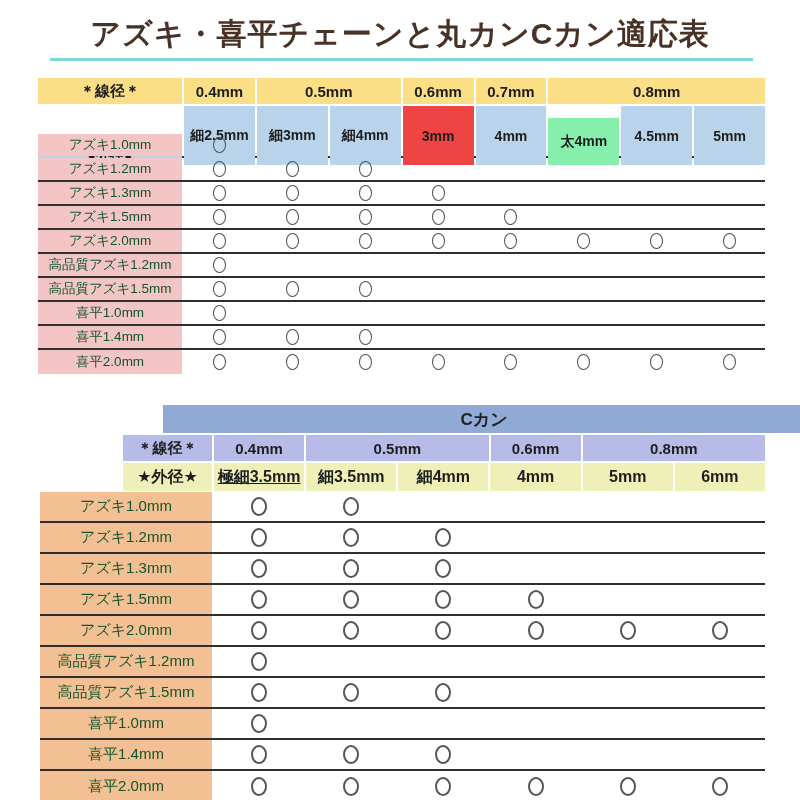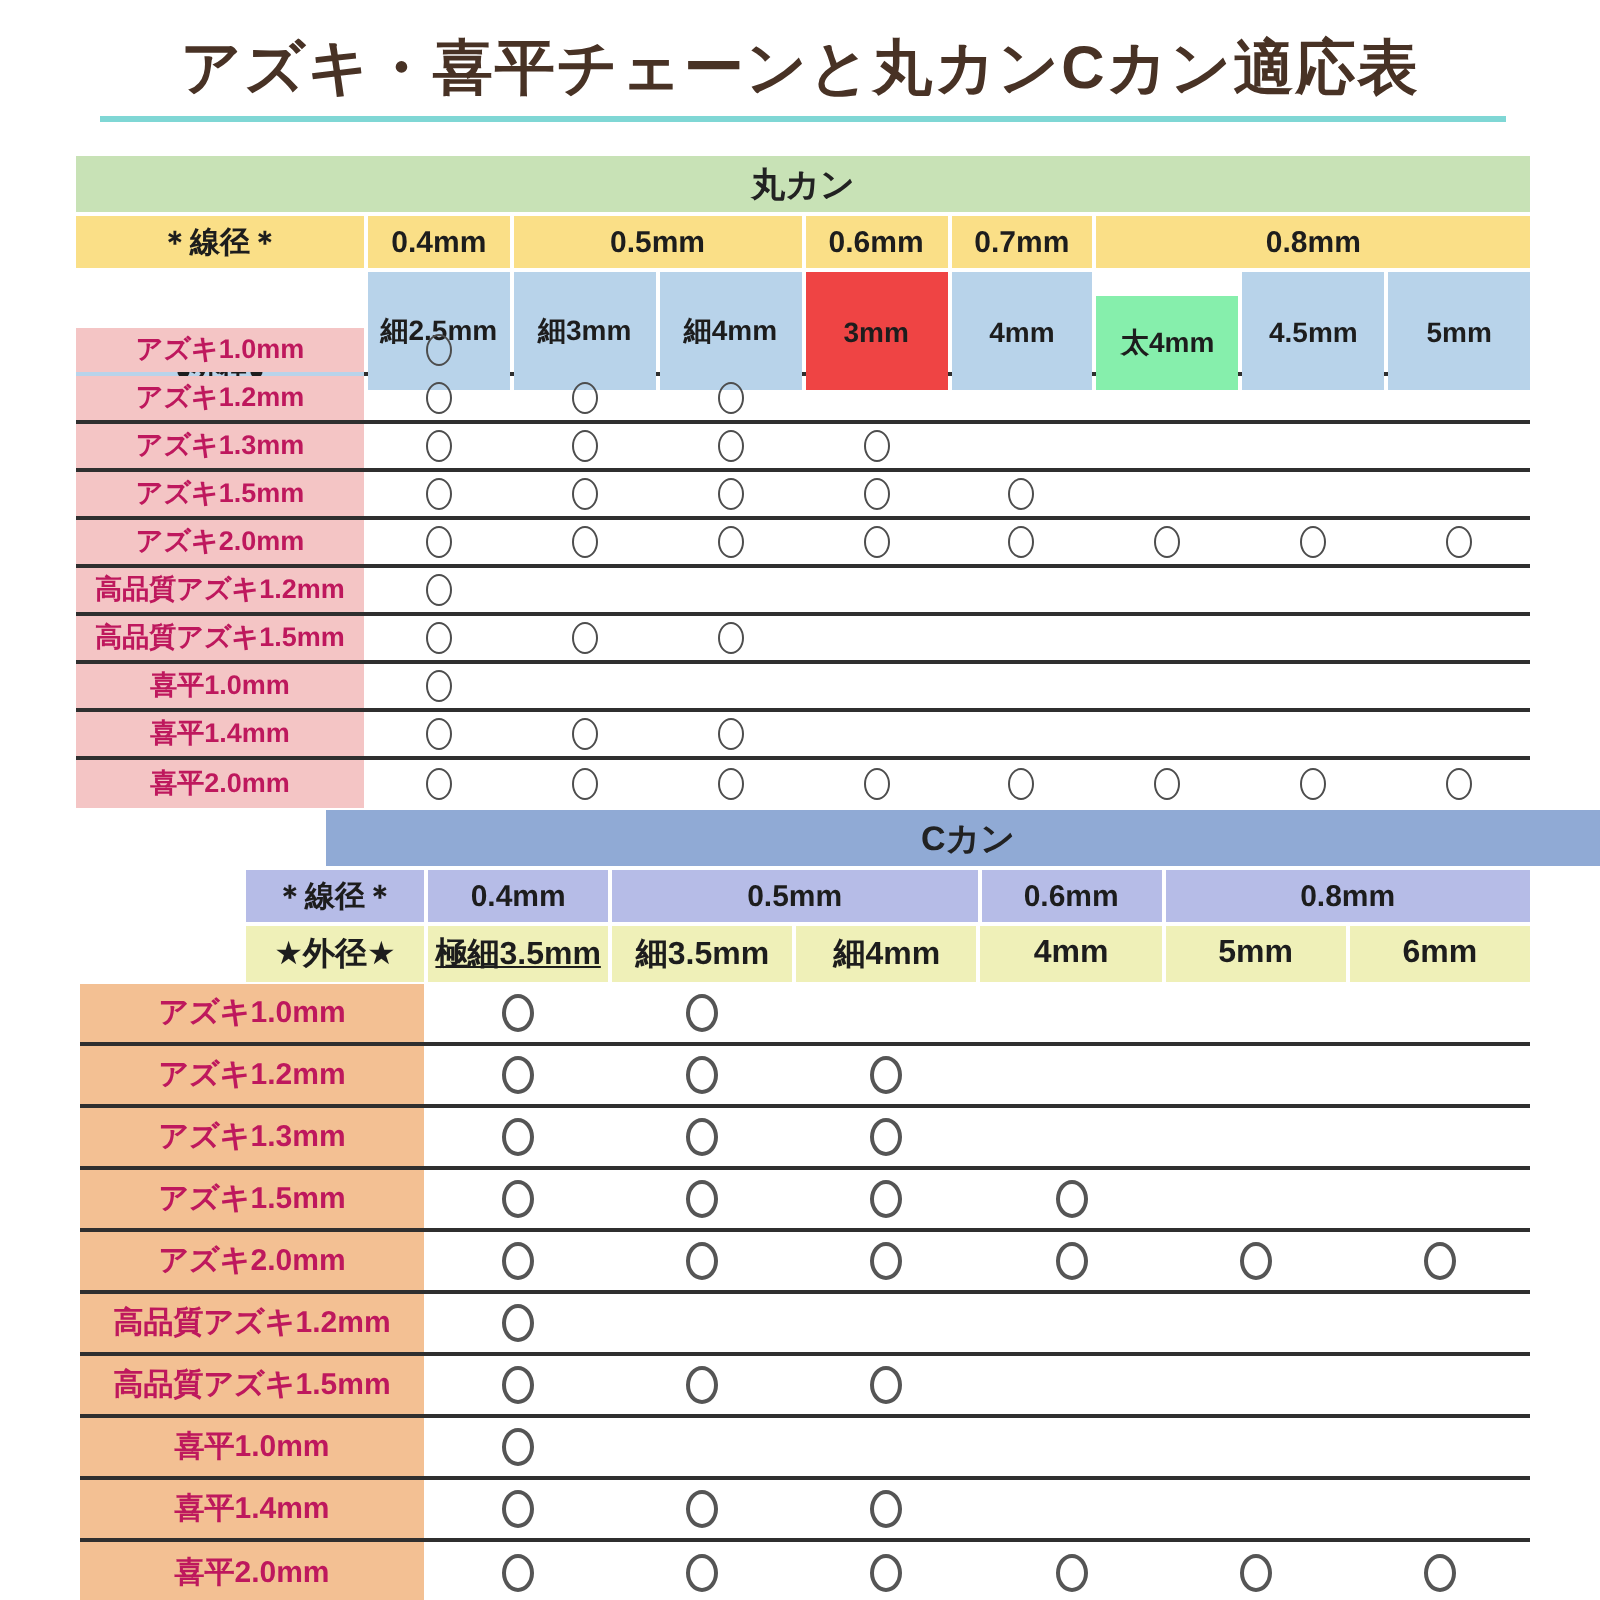--- a/index.html
+++ b/index.html
@@ -15,21 +15,21 @@
   
   .tbl { position:absolute; }
   .tbl-caption { width:100%; height:28px; display:flex; align-items:center; justify-content:center;
                  font-size:17px; font-weight:bold; color:#222; margin-bottom:2px; }
   .hdr-row { display:grid; column-gap:2px; margin-bottom:2px; }
   .hdr-cell { display:flex; align-items:center; justify-content:center;
               font-weight:bold; color:#1d1d1d; }
   .data-row { display:grid; column-gap:2px; border-bottom:2px solid #2f2f2f; }
   .data-row:last-child { border-bottom:none; }
   .row-label { display:flex; align-items:center; justify-content:center;
-               font-weight:bold; color:#be185d; }
+               font-weight:normal; color:#14532d; }
   .mark-cell { display:flex; align-items:center; justify-content:center; }
   .circle { border-radius:50%; background:transparent; }
 
   
   #maru-table { left:38px; top:78px; width:727px; }
   #maru-table .hdr-row { grid-template-columns:144px repeat(8,1fr); height:26px; }
   #maru-table .hdr-cell { font-size:15px; }
   #maru-table .outer-cell { font-size:14px; }
   #maru-table .data-row { grid-template-columns:144px repeat(8,1fr); height:24px; }
   #maru-table .row-label { font-size:13.5px; }
@@ -50,21 +50,20 @@
 </style>
 </head>
 <body>
 
 <div id="page">
 
   <div id="title" style="color: rgb(72, 50, 37);">アズキ・喜平チェーンと丸カンCカン適応表</div>
   <div id="title-underline" style="background: rgb(127, 215, 213);"></div>
 
   <div id="maru-table" class="tbl">
-    <div class="tbl-caption" style="background: rgb(200, 226, 182);">丸カン</div>
     <div class="hdr-row wire-row">
         <div class="hdr-cell" style="background: rgb(250, 223, 135);">＊線径＊</div>
         <div class="hdr-cell" style="background: rgb(250, 223, 135); grid-column: span 1;">0.4mm</div>
         <div class="hdr-cell" style="background: rgb(250, 223, 135); grid-column: span 2;">0.5mm</div>
         <div class="hdr-cell" style="background: rgb(250, 223, 135); grid-column: span 1;">0.6mm</div>
         <div class="hdr-cell" style="background: rgb(250, 223, 135); grid-column: span 1;">0.7mm</div>
         <div class="hdr-cell" style="background: rgb(250, 223, 135); grid-column: span 3;">0.8mm</div>
       </div>
     <div class="hdr-row outer-row">
         <div class="hdr-cell outer-cell" style="background: rgb(184, 211, 234); margin-top: 41px;">●外径●</div>

